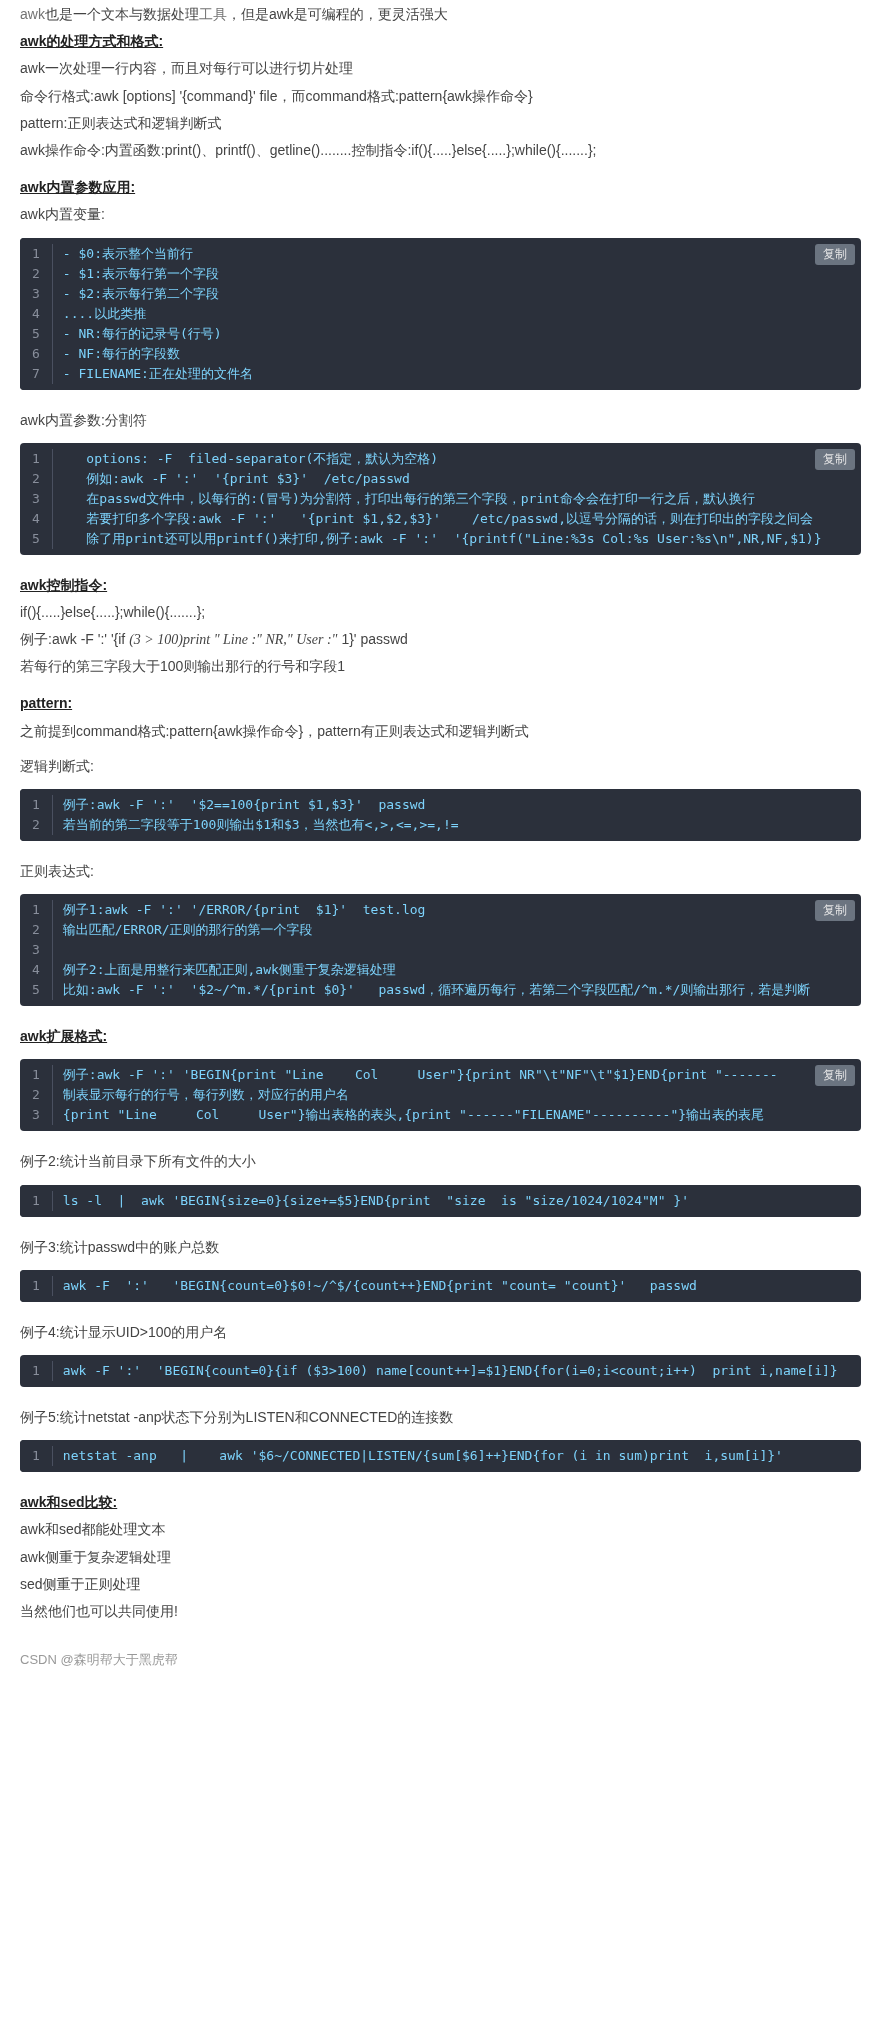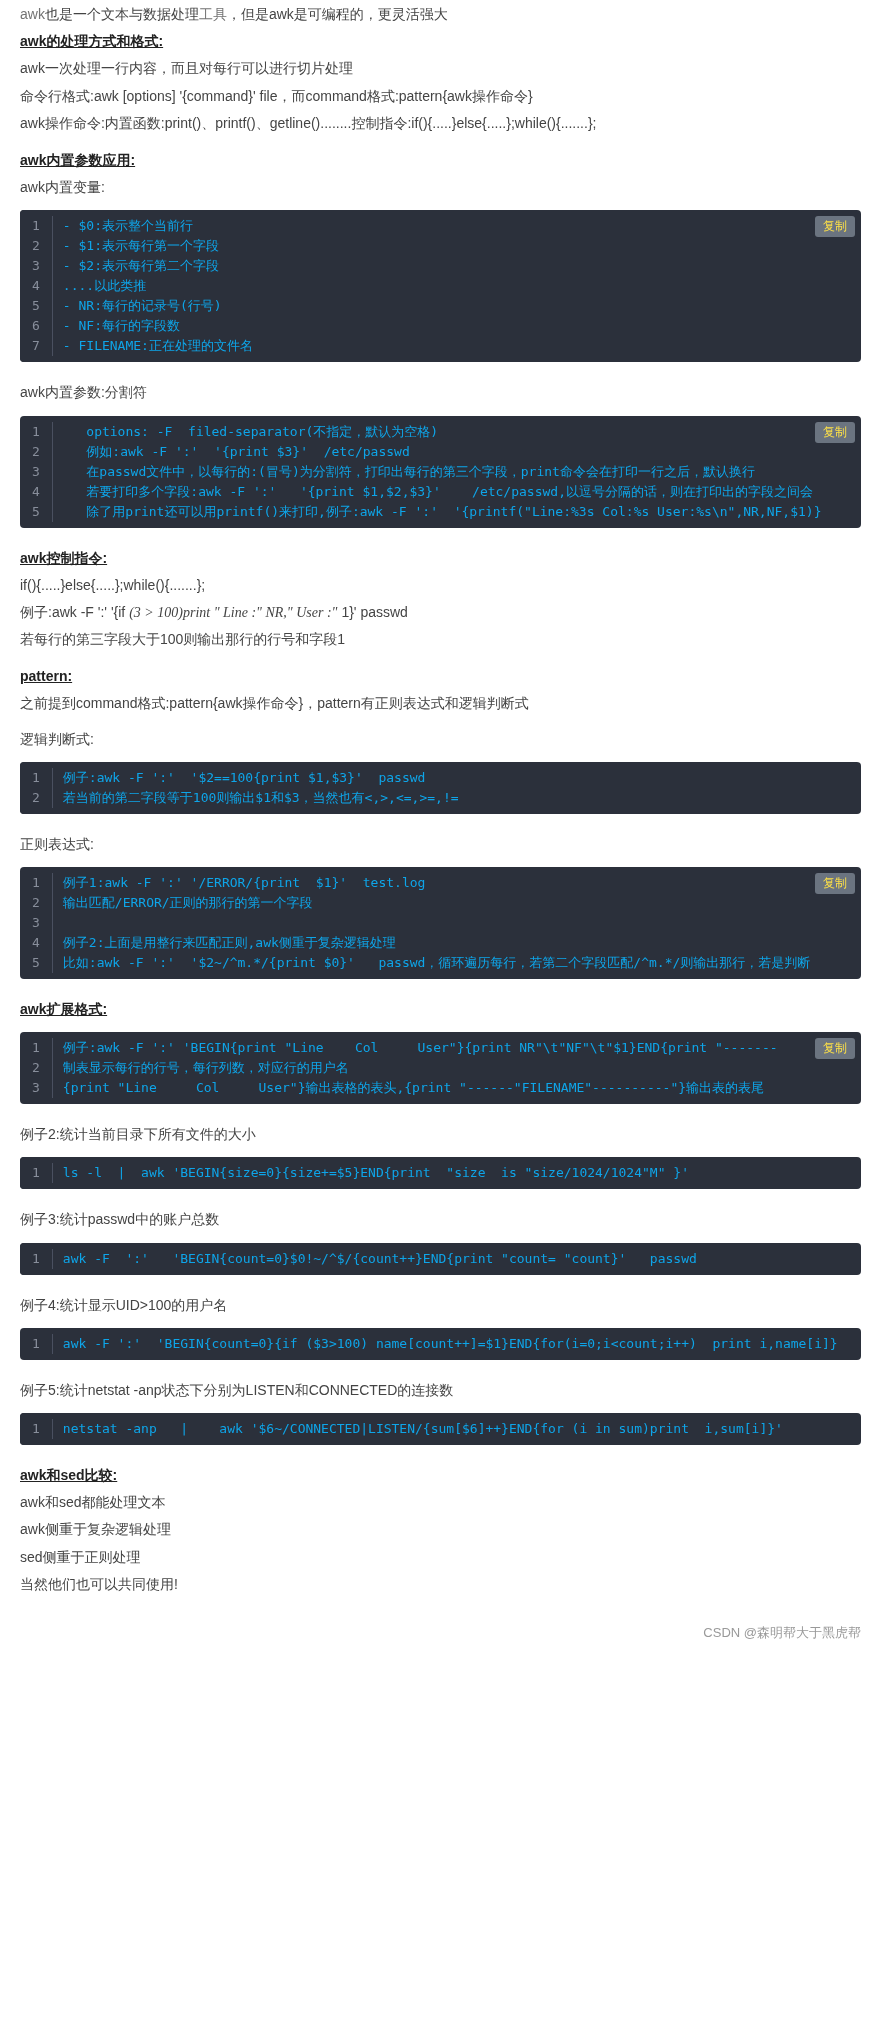--- a/index.html
+++ b/index.html
@@ -36,61 +36,61 @@
     font-size: 13px;
     line-height: 20px;
     padding: 0 12px;
     border-right: 1px solid #4a5060;
   }
   .code-lines {
     flex: 1 1 auto;
     padding: 6px 10px;
     font-family: Consolas, Monaco, monospace;
     font-size: 13px;
-    color: #0ea5e9;
+    color: #7dd3fc;
     line-height: 20px;
     white-space: pre;
   }
   .copy-btn {
     position: absolute;
     top: 6px;
     right: 6px;
     background: #6b7480;
-    color: #fde047;
+    color: #e5e5e5;
     font-size: 12px;
     padding: 2px 8px;
     border-radius: 3px;
     cursor: pointer;
     border: none;
   }
   .scroll-x {
     overflow-x: scroll;
   }
   .scroll-x::-webkit-scrollbar { height: 14px; }
   .scroll-x::-webkit-scrollbar-track { background: #e0e0e0; }
   .scroll-x::-webkit-scrollbar-thumb { background: #a8a8a8; border-radius: 0; }
   .math { font-family: "Cambria Math", serif; font-style: italic; }
   .footer {
-    text-align: right;
     color: #999;
     font-size: 13px;
     margin-top: 24px;
     padding-bottom: 12px;
   }
   .anchor { color: #737373; text-decoration: none; }
 </style>
 </head>
 <body>
 
 <p><a class="anchor">awk</a>也是一个文本与数据处理<a class="anchor">工具</a>，但是awk是可编程的，更灵活强大</p>
 
 <p class="bold">awk的处理方式和格式:</p>
 <div>
   <p>awk一次处理一行内容，而且对每行可以进行切片处理</p>
   <p>命令行格式:awk [options] '{command}' file，而command格式:pattern{awk操作命令}</p>
+  <p>pattern:正则表达式和逻辑判断式</p>
   <p>awk操作命令:内置函数:print()、printf()、getline()........控制指令:if(){.....}else{.....};while(){.......};</p>
 </div>
 
 <p class="bold" style="margin-top:12px">awk内置参数应用:</p>
 <p>awk内置变量:</p>
 
 <div class="code-block">
   <button class="copy-btn">复制</button>
   <div class="code-inner">
     <div class="gutter">

